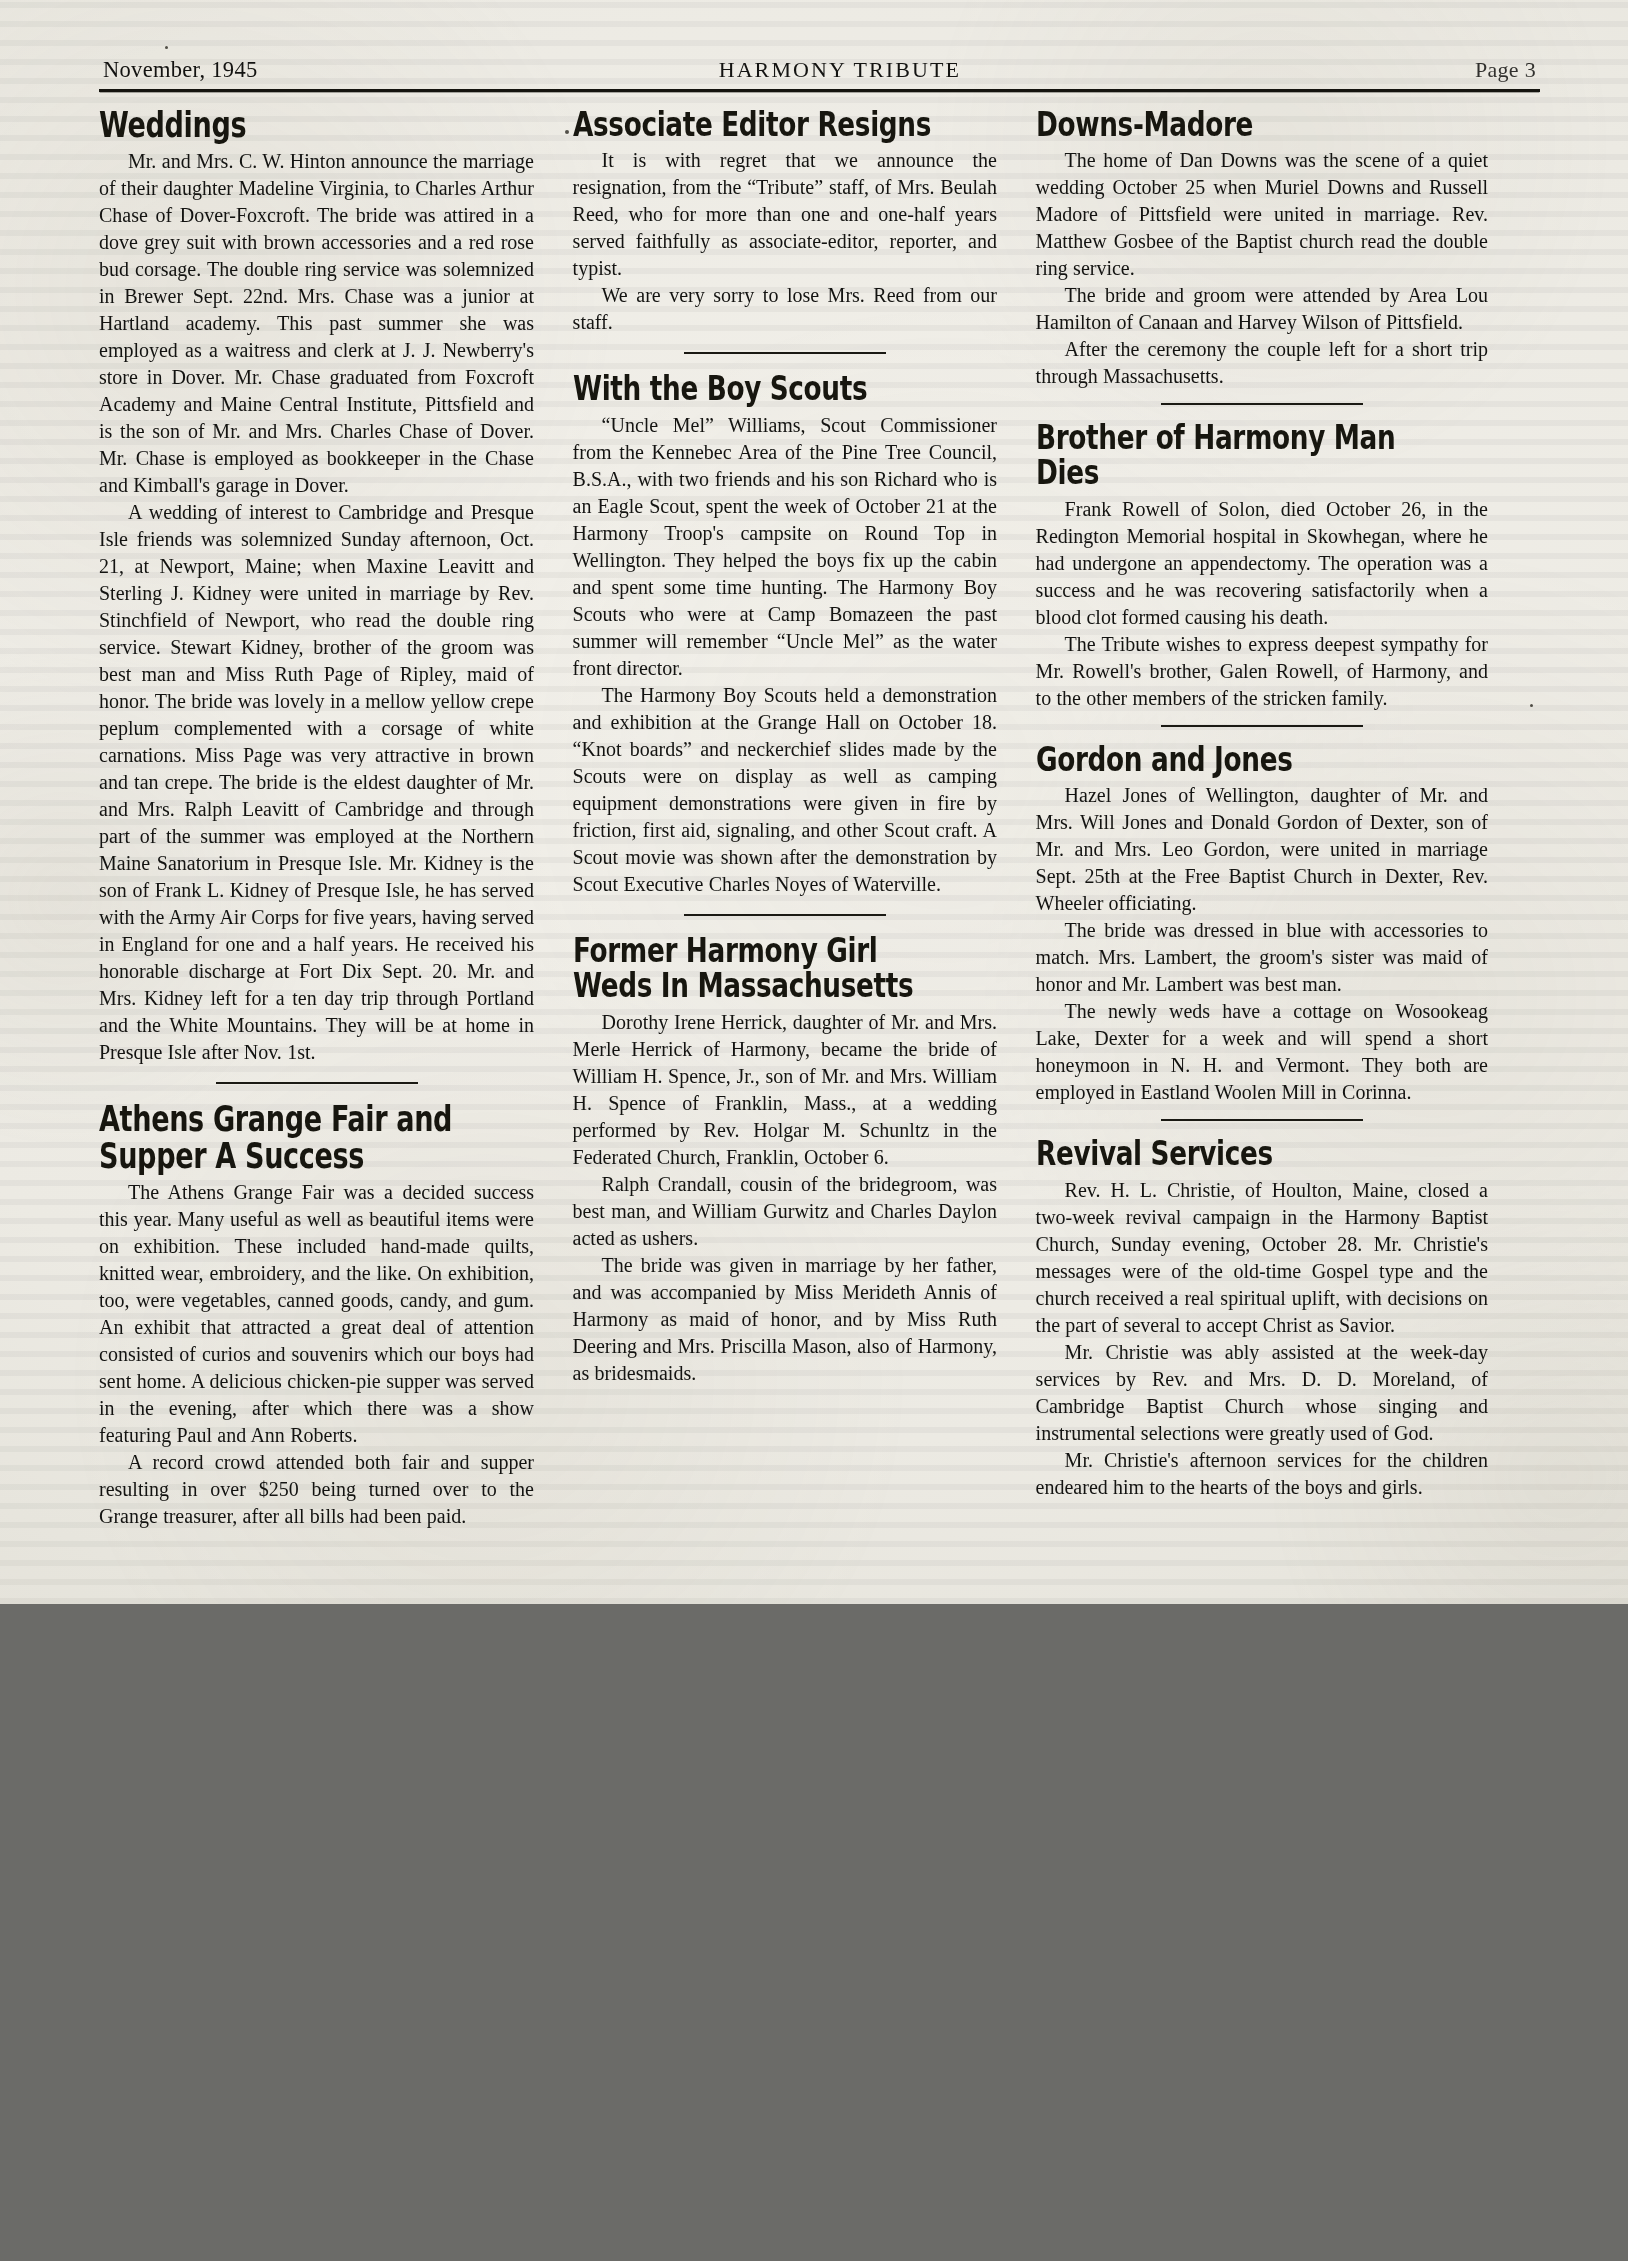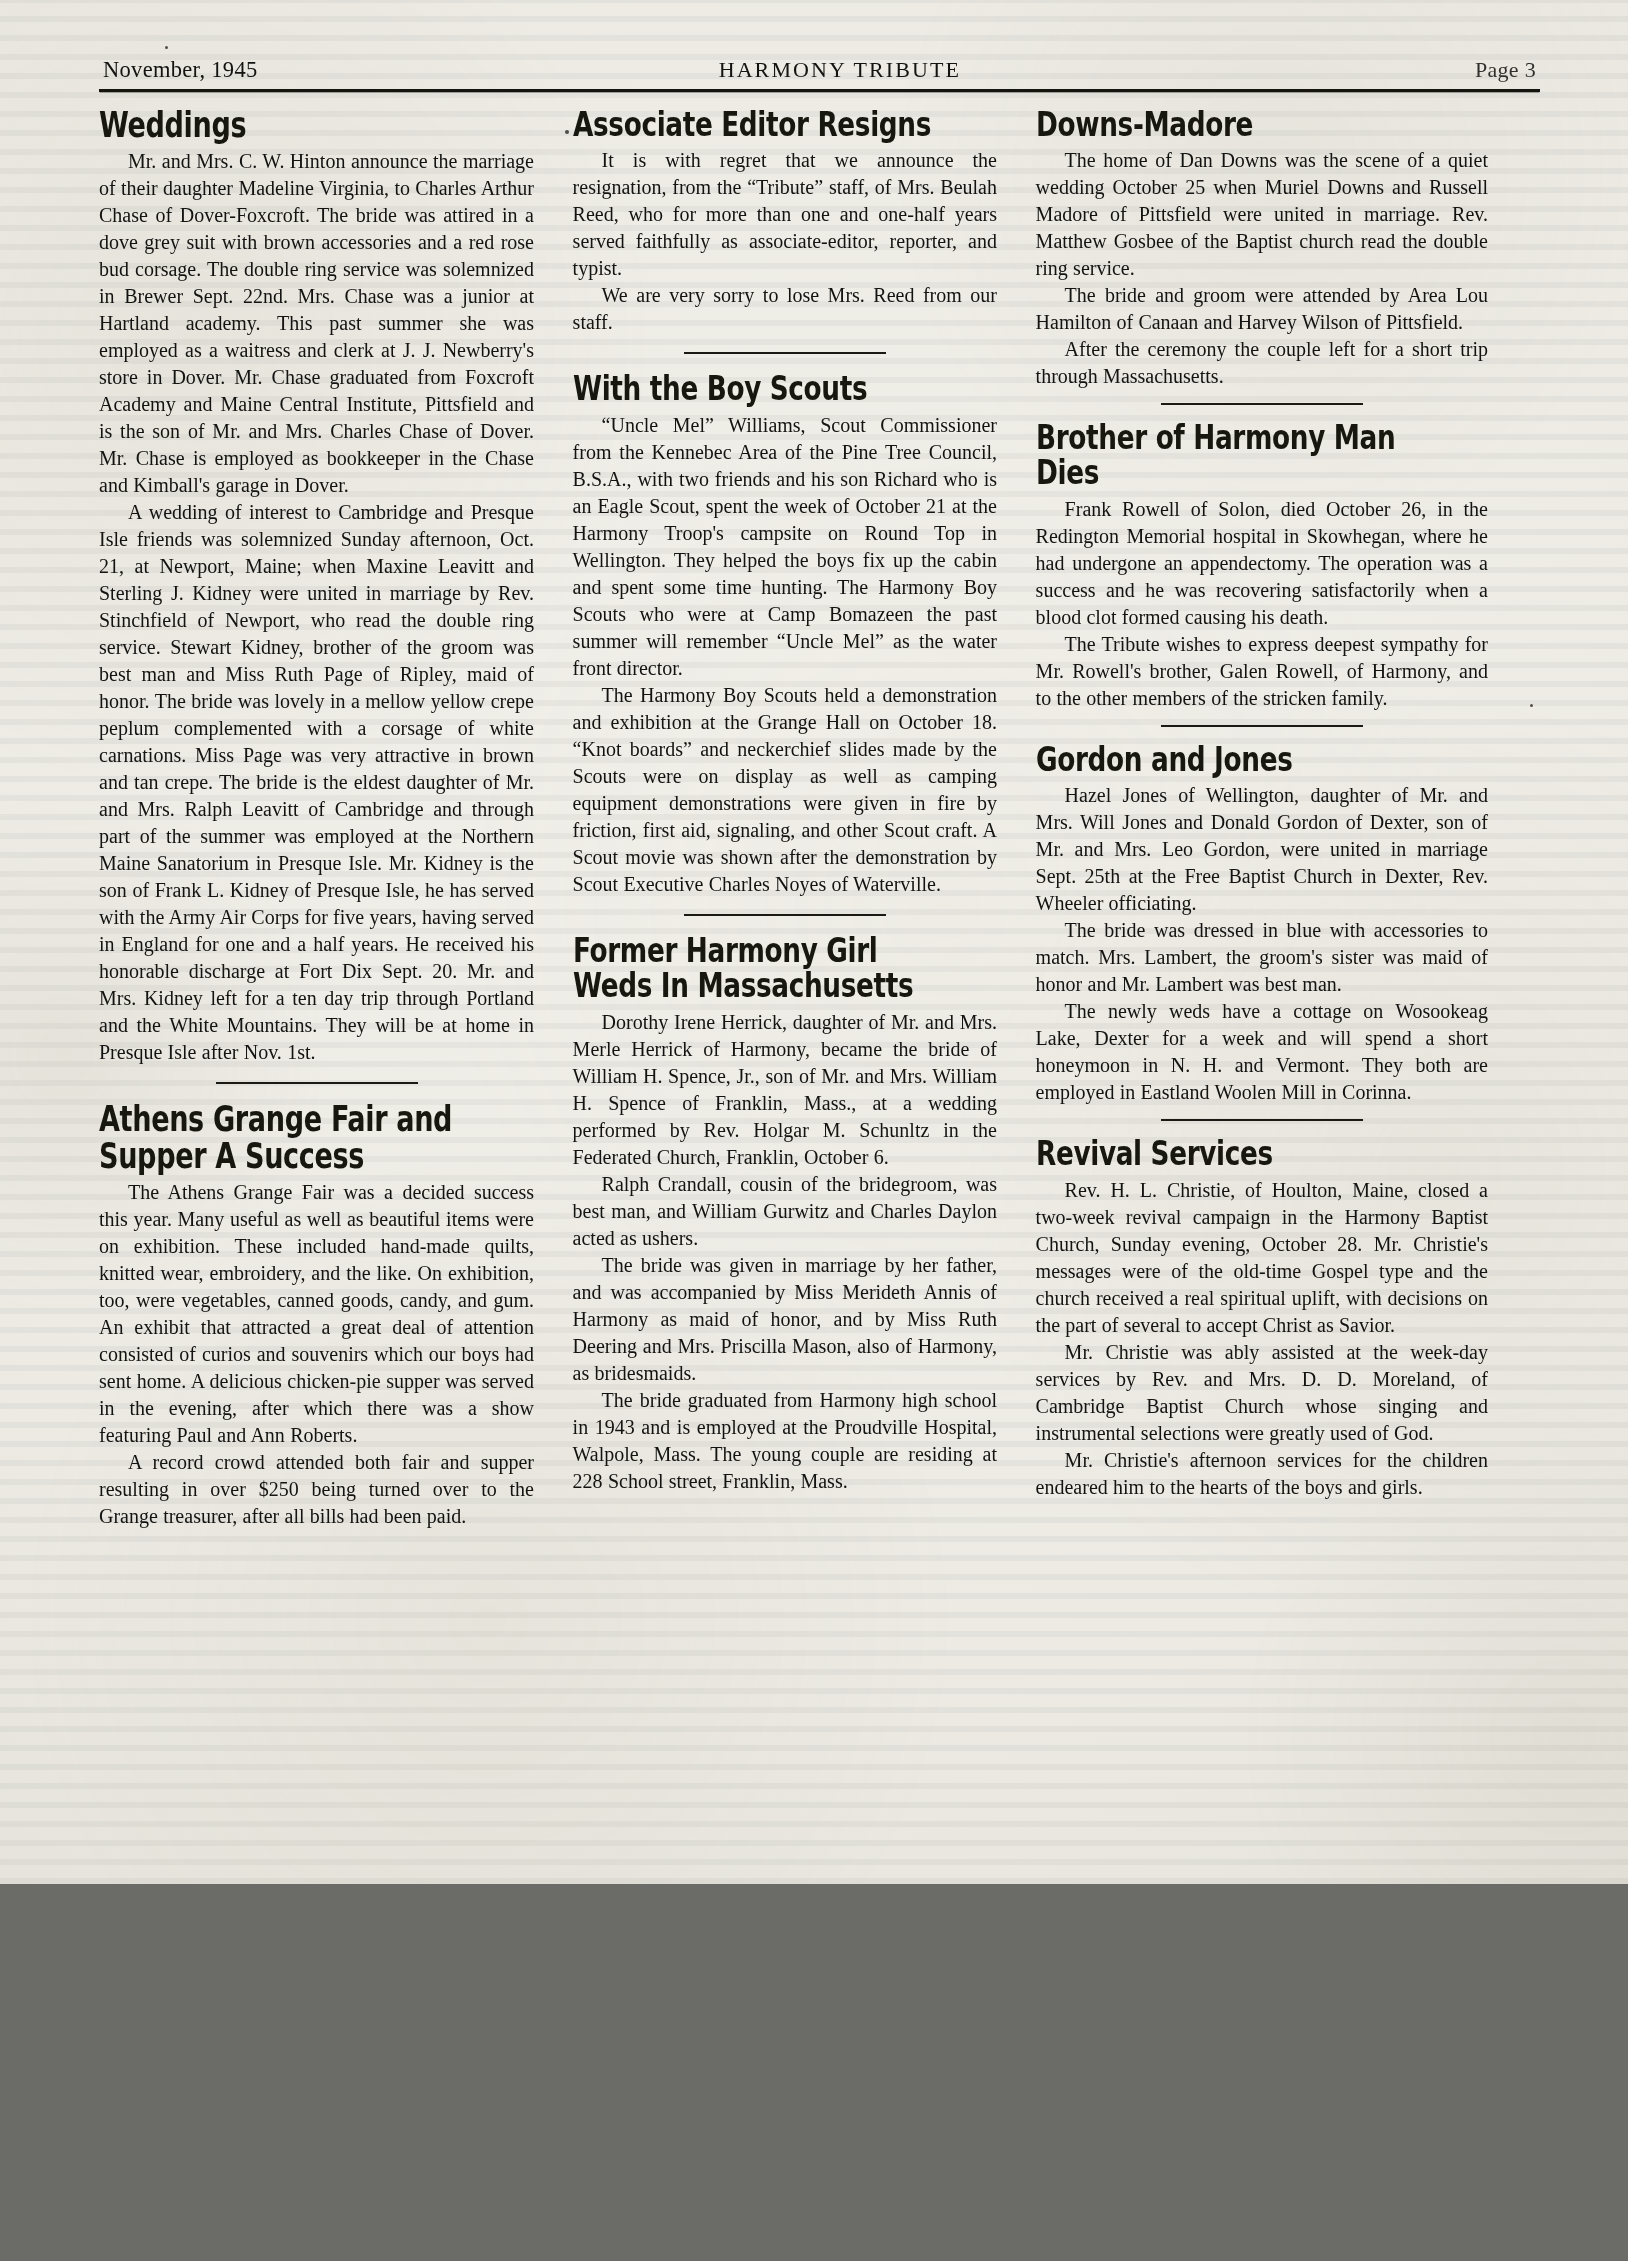--- a/index.html
+++ b/index.html
@@ -4,21 +4,21 @@
 <title>Harmony Tribute — November 1945 — Page 3</title>
 <style>
   html, body {
     margin: 0;
     padding: 0;
     background: #6b6b68;
   }
   .page {
     position: relative;
     width: 1629px;
-    height: 1884px;
+    height: 1604px;
     margin: 0 auto;
     background:
       radial-gradient(ellipse 140% 100% at 50% 42%, #f2f0ea 0%, #eceae3 48%, #e2e0d7 78%, #d4d2c8 100%);
     overflow: hidden;
     box-sizing: border-box;
     font-family: "Liberation Serif", "DejaVu Serif", serif;
     color: #131311;
   }
   
   .page::before {
@@ -191,21 +191,20 @@
           <p class="body">The Harmony Boy Scouts held a demonstration and exhibition at the Grange Hall on October 18. “Knot boards” and neckerchief slides made by the Scouts were on display as well as camping equipment demonstrations were given in fire by friction, first aid, signaling, and other Scout craft. A Scout movie was shown after the demonstration by Scout Executive Charles Noyes of Waterville.</p>
         </div>
 
         <div class="story-rule"></div>
 
         <div class="article">
           <h2 class="headline">Former Harmony Girl Weds In Massachusetts</h2>
           <p class="body">Dorothy Irene Herrick, daughter of Mr. and Mrs. Merle Herrick of Harmony, became the bride of William H. Spence, Jr., son of Mr. and Mrs. William H. Spence of Franklin, Mass., at a wedding performed by Rev. Holgar M. Schunltz in the Federated Church, Franklin, October 6.</p>
           <p class="body">Ralph Crandall, cousin of the bridegroom, was best man, and William Gurwitz and Charles Daylon acted as ushers.</p>
           <p class="body">The bride was given in marriage by her father, and was accompanied by Miss Merideth Annis of Harmony as maid of honor, and by Miss Ruth Deering and Mrs. Priscilla Mason, also of Harmony, as bridesmaids.</p>
-          <p class="body">The bride graduated from Harmony high school in 1943 and is employed at the Proudville Hospital, Walpole, Mass. The young couple are residing at 228 School street, Franklin, Mass.</p>
         </div>
 
       </div>
 
       <div class="col col--3">
 
         <div class="article">
           <h2 class="headline">Downs-Madore</h2>
           <p class="body">The home of Dan Downs was the scene of a quiet wedding October 25 when Muriel Downs and Russell Madore of Pittsfield were united in marriage. Rev. Matthew Gosbee of the Baptist church read the double ring service.</p>
           <p class="body">The bride and groom were attended by Area Lou Hamilton of Canaan and Harvey Wilson of Pittsfield.</p>

